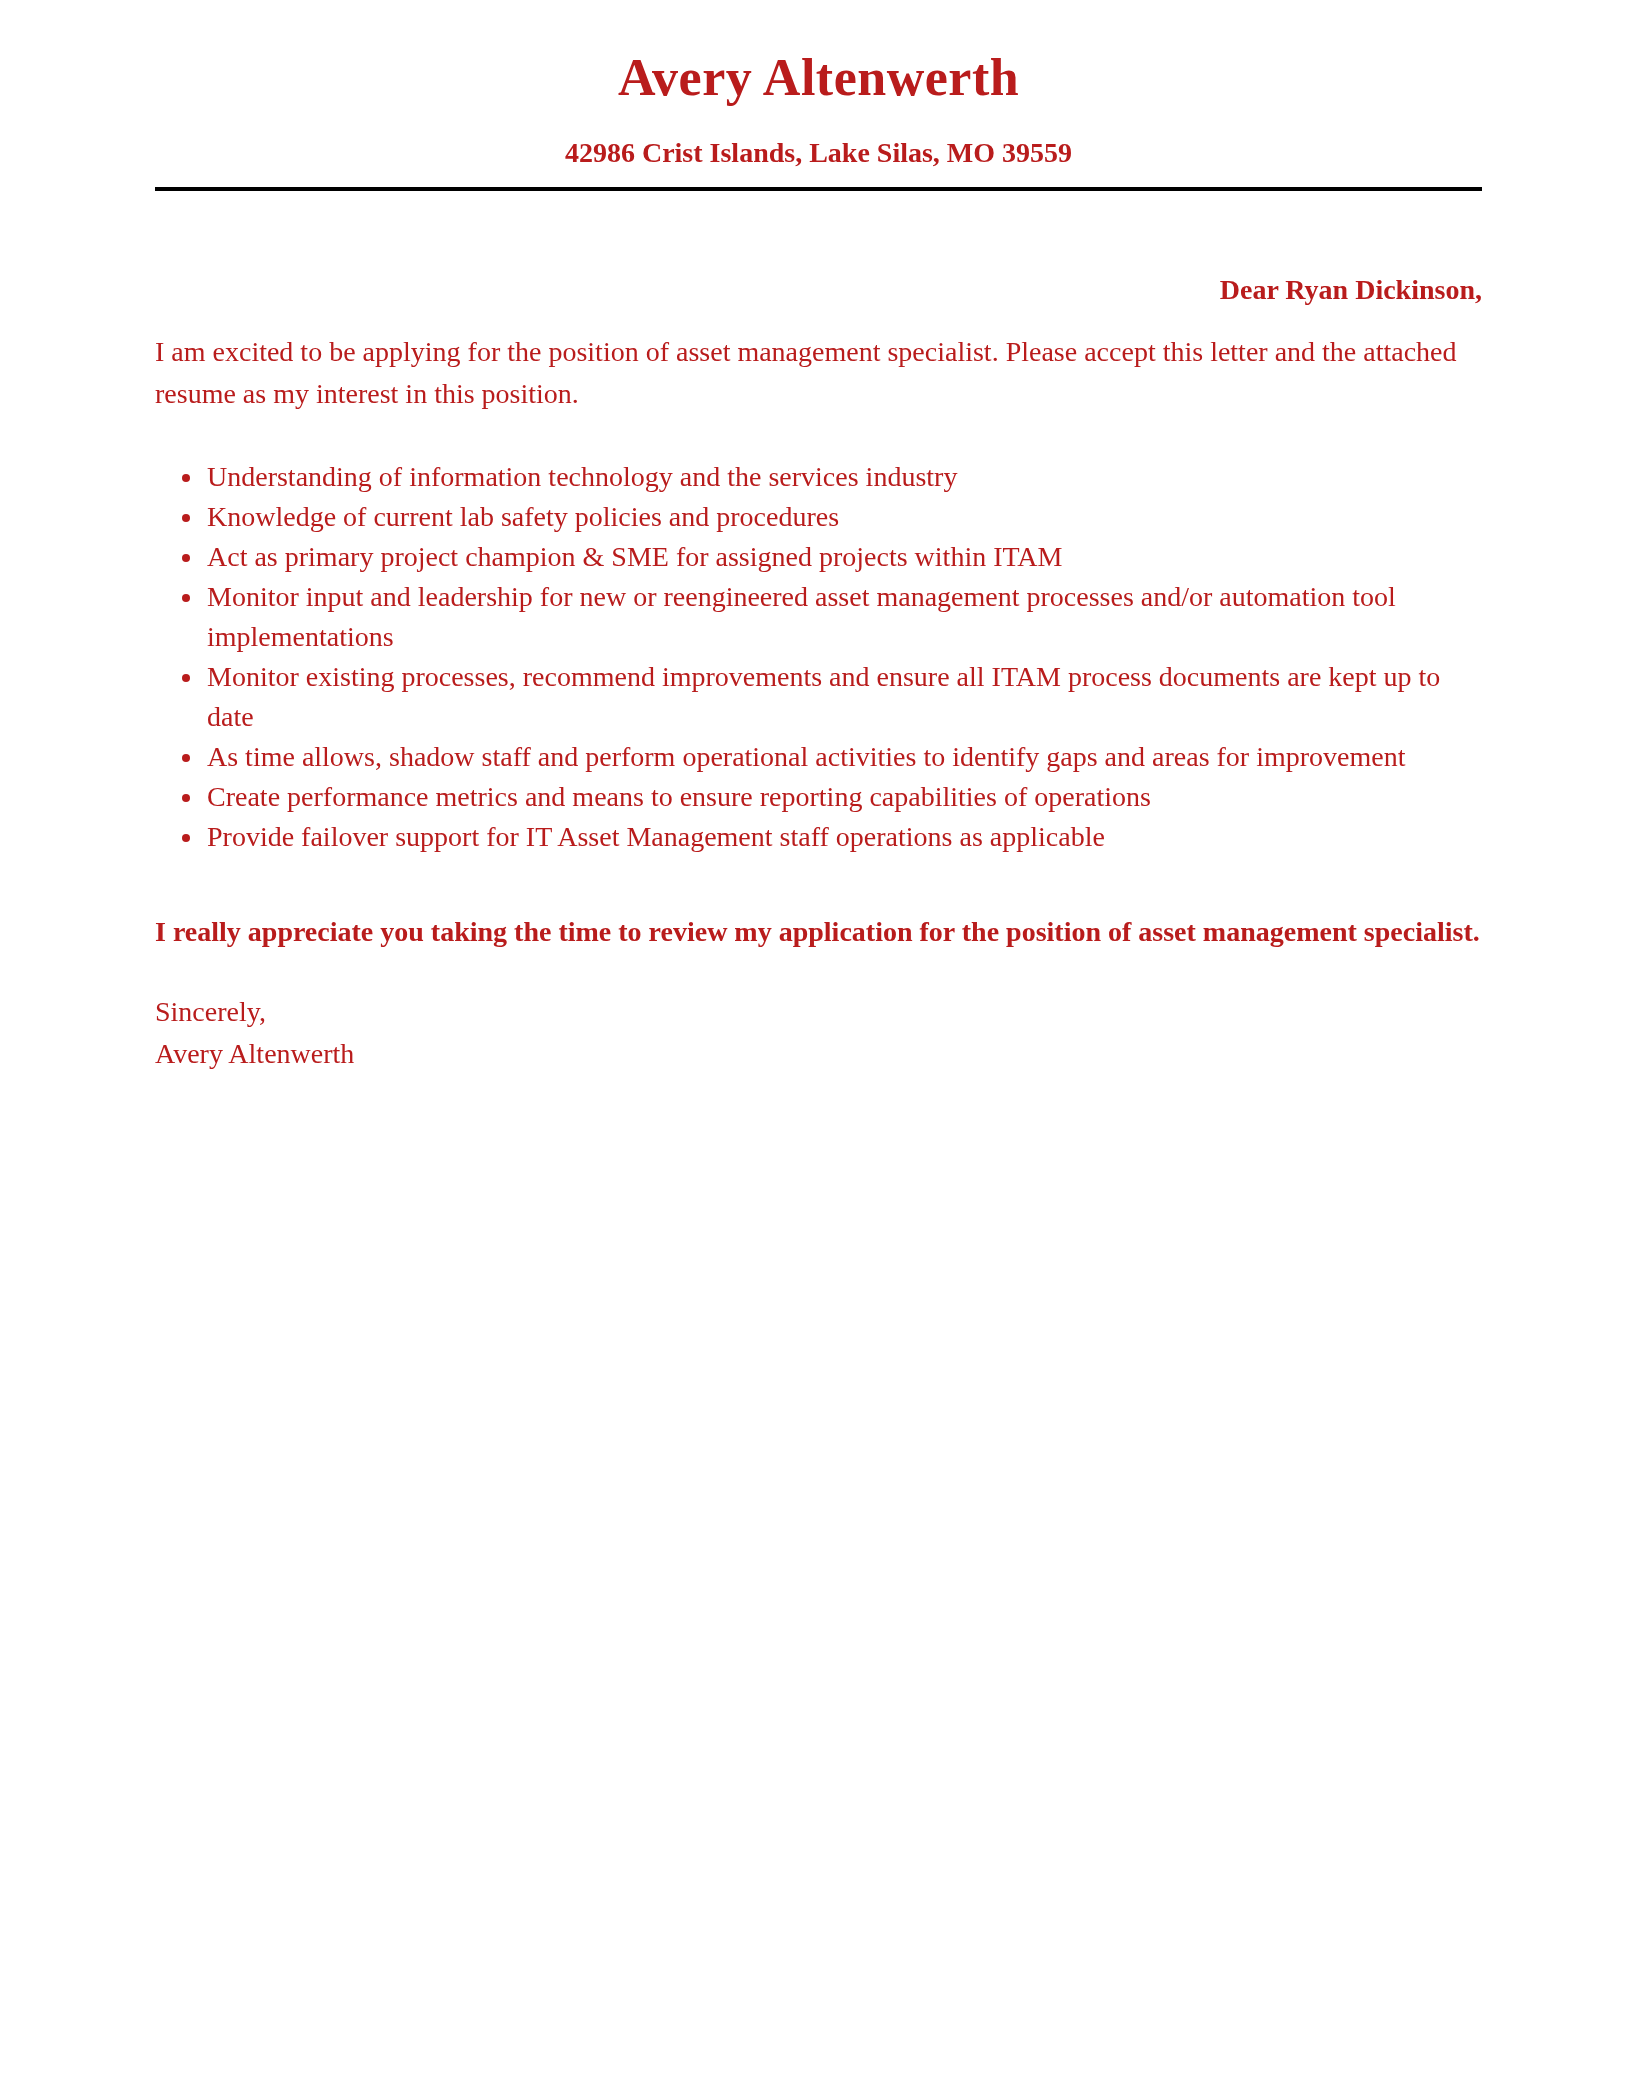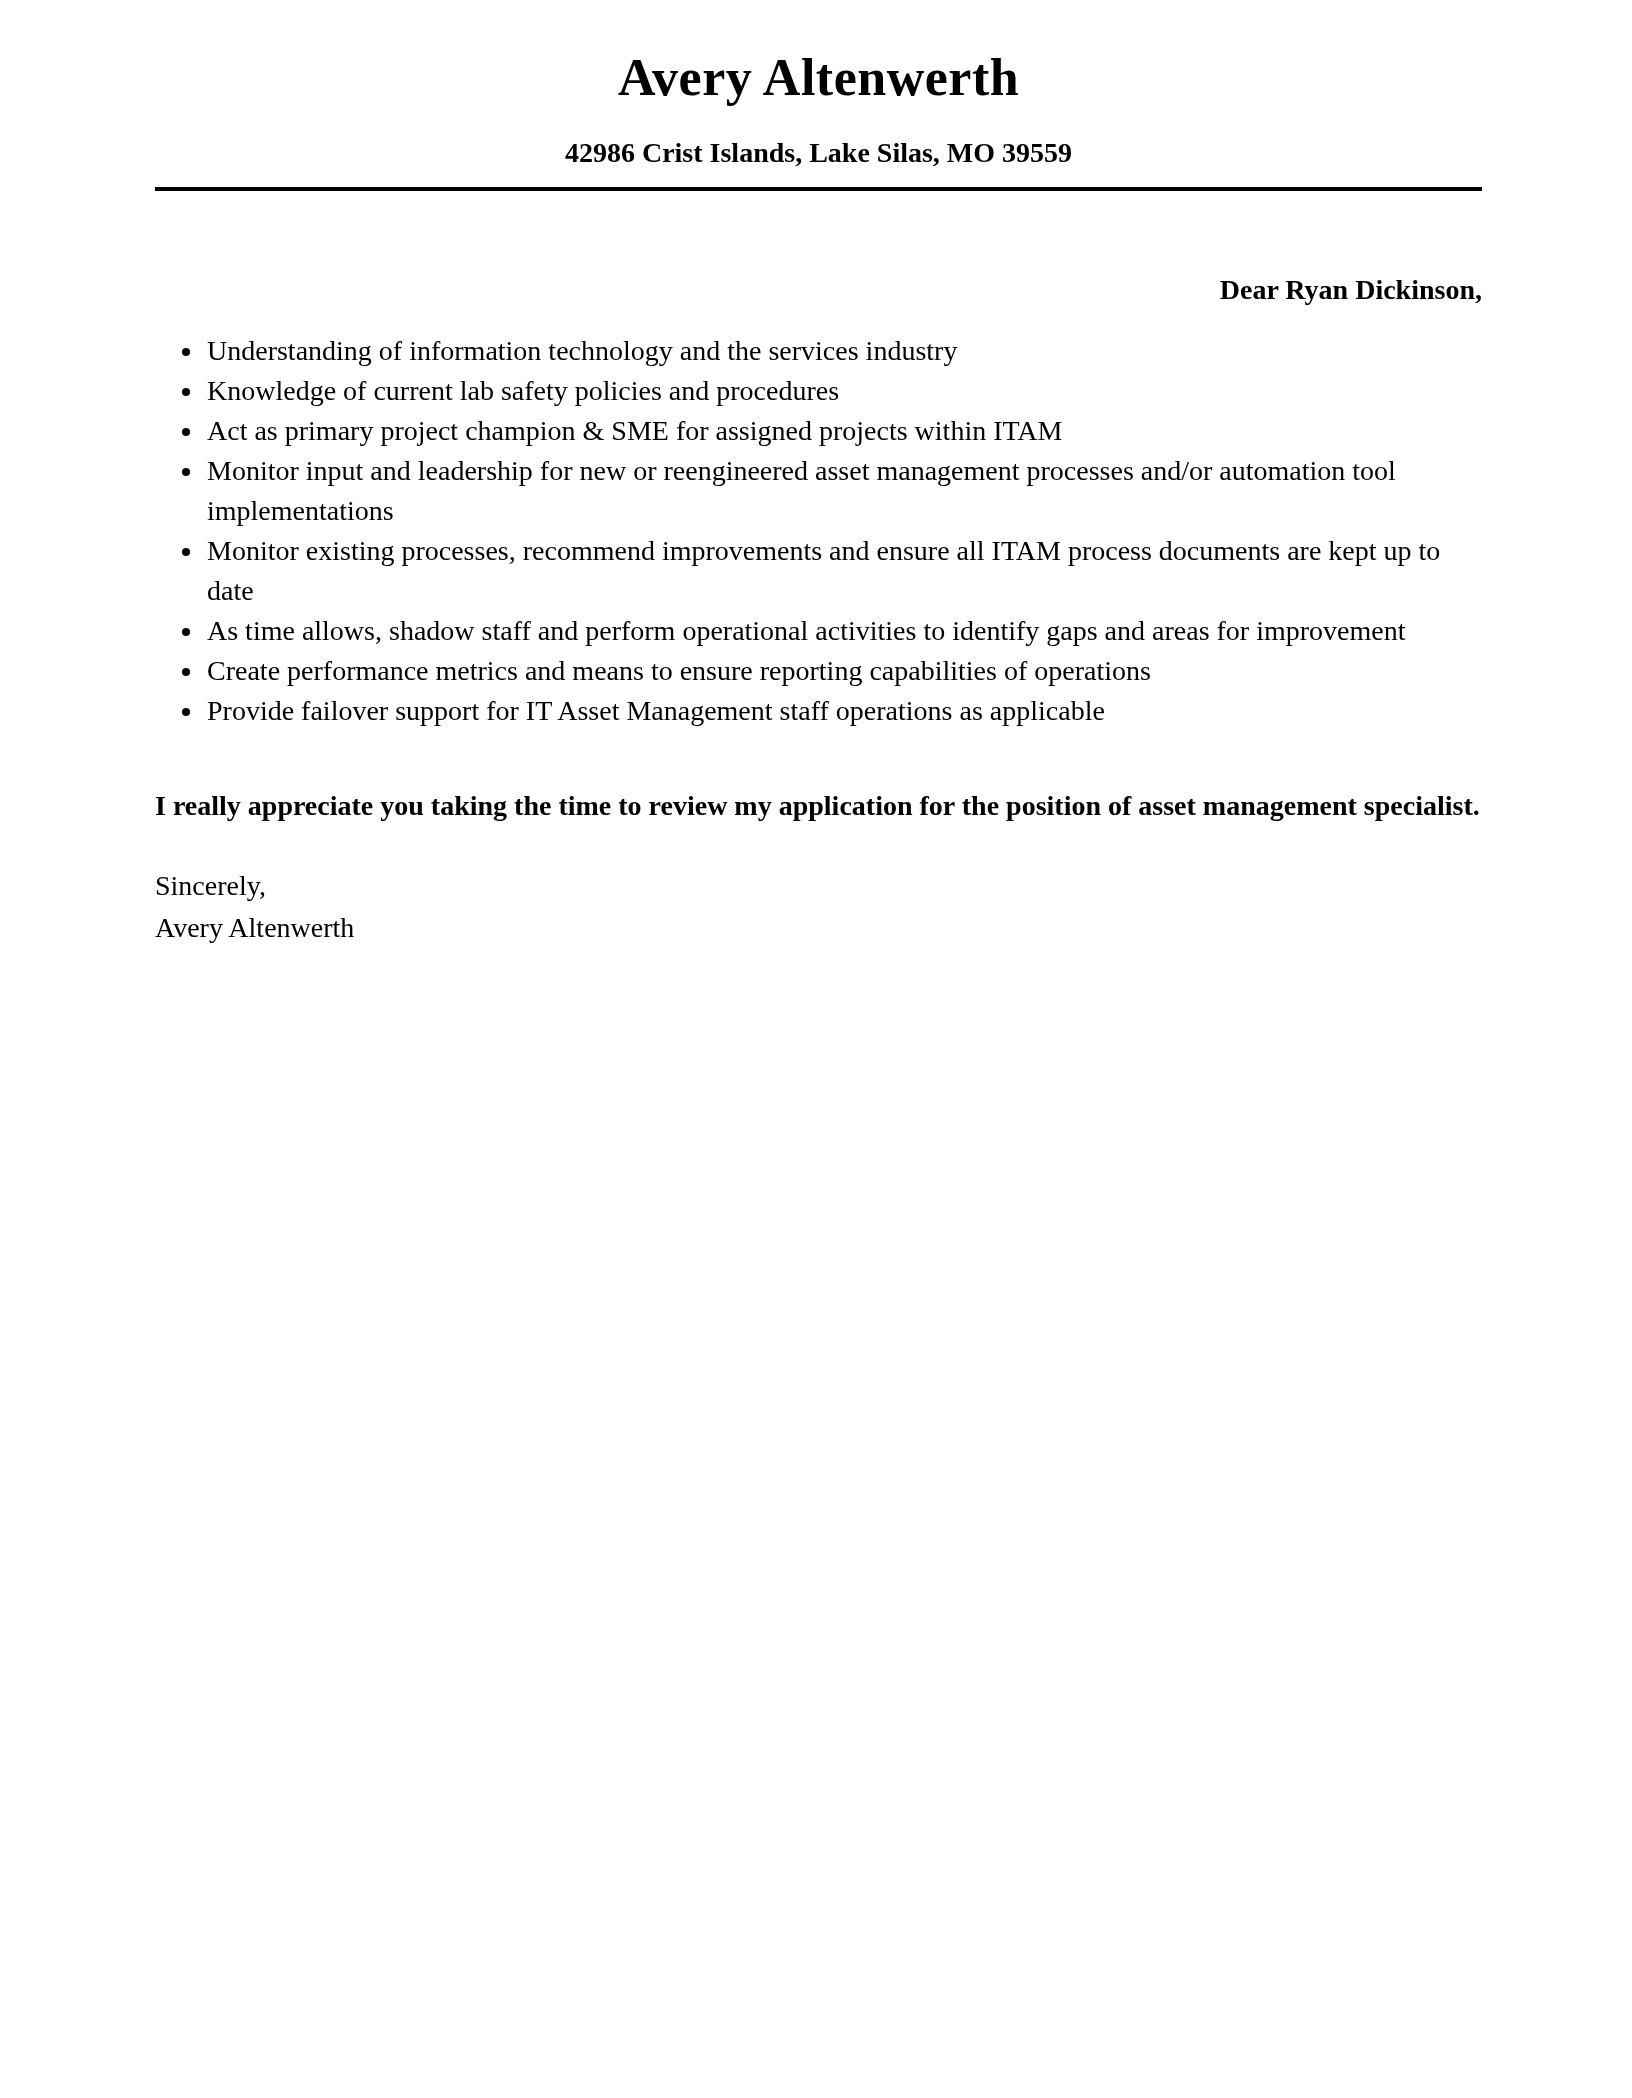--- a/index.html
+++ b/index.html
@@ -6,21 +6,21 @@
   html, body {
     margin: 0;
     padding: 0;
     background: #ffffff;
   }
   .page {
     width: 1632px;
     height: 2098px;
     margin: 0 auto;
     background: #ffffff;
-    color: #000000;
+    color: #b91c1c;
     font-family: "Liberation Serif", "DejaVu Serif", serif;
     padding: 48px 150px 0 155px;
     overflow: hidden;
   }
   .letter-header {
     text-align: center;
   }
   .sender-name {
     font-size: 52px;
     font-weight: bold;
@@ -83,20 +83,21 @@
   <header class="letter-header">
     <h1 class="sender-name">Avery Altenwerth</h1>
     <div class="sender-address">42986 Crist Islands, Lake Silas, MO 39559</div>
     <div class="header-rule"></div>
   </header>
 
   <main class="letter-body">
 
     <p class="greeting">Dear Ryan Dickinson,</p>
 
+    <p class="para">I am excited to be applying for the position of asset management specialist. Please accept this letter and the attached resume as my interest in this position.</p>
 
 
 
     <ul class="requirements-list">
       <li>Understanding of information technology and the services industry</li>
       <li>Knowledge of current lab safety policies and procedures</li>
       <li>Act as primary project champion &amp; SME for assigned projects within ITAM</li>
       <li>Monitor input and leadership for new or reengineered asset management processes and/or automation tool implementations</li>
       <li>Monitor existing processes, recommend improvements and ensure all ITAM process documents are kept up to date</li>
       <li>As time allows, shadow staff and perform operational activities to identify gaps and areas for improvement</li>

